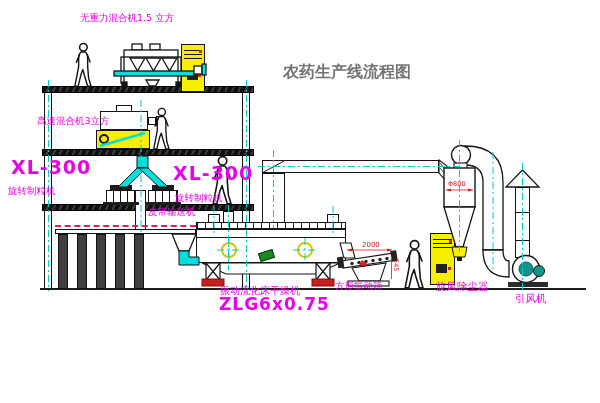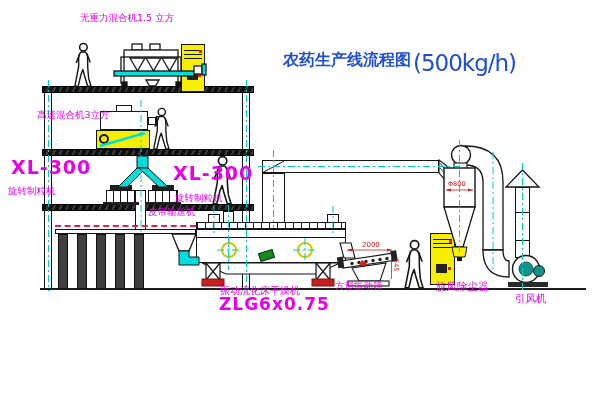--- a/index.html
+++ b/index.html
@@ -12,21 +12,21 @@
         background:repeating-linear-gradient(115deg,#101010 0 4px,#3a3a3a 4px 6px);border:1px solid #000}
   .col{position:absolute;box-sizing:border-box;background:#fff;border:1.2px solid #151515;z-index:2}
   .cabinet{position:absolute;box-sizing:border-box;background:#f7ef00;border:1.5px solid #151515;z-index:4}
   .cab-lines{position:absolute;left:2px;right:2px;top:2px;height:12px;
         background:repeating-linear-gradient(180deg,transparent 0 3px,#151515 3px 4px)}
   .cab-blob{position:absolute;left:5px;top:26px;width:11px;height:9px;background:#222}
   .cab-dot{position:absolute;width:3px;height:3px;background:#e02020}
   .lbl{position:absolute;color:#e800e8;font-weight:normal;line-height:1;white-space:nowrap;z-index:10}
   .thin{font-weight:700;letter-spacing:1px}
   .dim{position:absolute;color:#cc2222;line-height:1;white-space:nowrap;z-index:10}
-  .title{position:absolute;left:283px;top:50px;display:flex;align-items:flex-start;color:#1d4ed8;z-index:10;white-space:nowrap}
+  .title{position:absolute;left:283px;top:62px;display:flex;align-items:flex-end;color:#737373;z-index:10;white-space:nowrap}
   .title .t1{font-size:16px;font-weight:600}
   .title .t2{font-size:23px;font-weight:400;letter-spacing:-1px;margin-left:2px}
   .legbar{position:absolute;box-sizing:border-box;background:#3f3f3f;border:1px solid #111;z-index:3}
   .rail{position:absolute;box-sizing:border-box;background:#fff;border:1.4px solid #151515;z-index:3}
   .rail .hatch{position:absolute;inset:0;background:repeating-linear-gradient(90deg,#222 0 1px,transparent 1px 8px)}
   .ycirc{position:absolute;box-sizing:border-box;border:2px solid #d8c400;border-radius:50%;z-index:4;background:transparent}
   svg.overlay{position:absolute;left:0;top:0;z-index:6}
 </style>
 </head>
 <body>
@@ -221,25 +221,24 @@
         <path d="M522.5 163 V291"></path>
       <path d="M217 250 H241"></path>
         <path d="M229 238 V262"></path>
       <path d="M293 250 H317"></path>
         <path d="M305 238 V262"></path>
     </g>
   </svg>
 
   <div class="title">
     <span class="t1">农药生产线流程图</span>
-    <span class="t2">(500kg/h)</span>
   </div>
 
   <div class="lbl" style="left:80px;top:13px;font-size:9.5px">无重力混合机1.5 立方</div>
-  <div class="lbl" style="left:37px;top:110px;font-size:9.5px">高速混合机3立方</div>
+  <div class="lbl" style="left:37px;top:116px;font-size:9.5px">高速混合机3立方</div>
   <div class="lbl thin" style="left:11px;top:158px;font-size:19px">XL-300</div>
   <div class="lbl" style="left:8px;top:186px;font-size:9.5px">旋转制粒机</div>
   <div class="lbl thin" style="left:173px;top:164px;font-size:19px">XL-300</div>
   <div class="lbl" style="left:175px;top:193px;font-size:9.5px">旋转制粒机</div>
   <div class="lbl" style="left:148px;top:207px;font-size:9.5px">皮带输送机</div>
   <div class="lbl" style="left:220px;top:286px;font-size:10px">振动流化床干燥机</div>
   <div class="lbl thin" style="left:219px;top:296px;font-size:17px">ZLG6x0.75</div>
   <div class="lbl" style="left:335px;top:281px;font-size:9.5px">方形振动筛</div>
   <div class="lbl" style="left:436px;top:281px;font-size:10.5px">旋风除尘器</div>
   <div class="lbl" style="left:515px;top:293px;font-size:10.5px">引风机</div>

